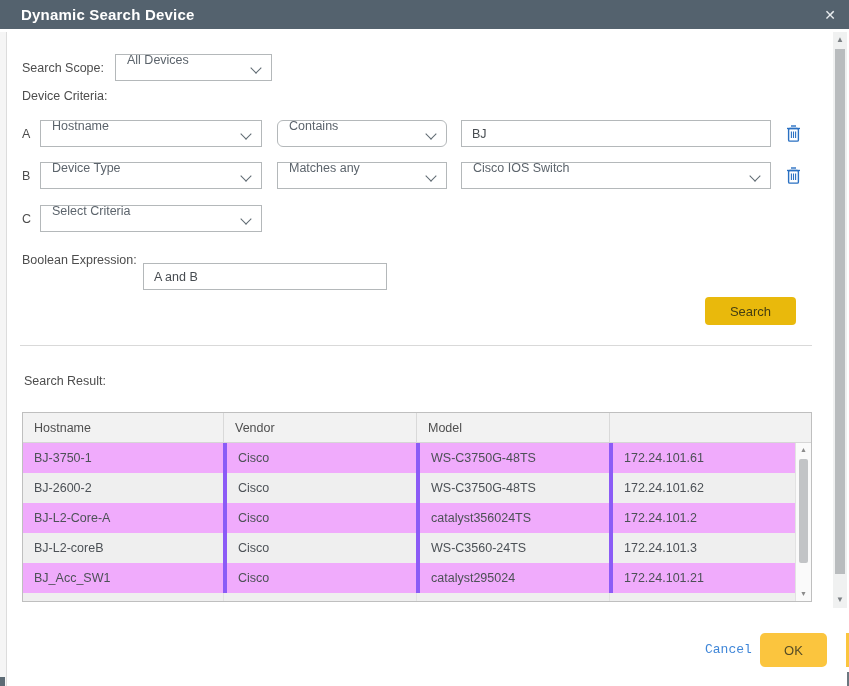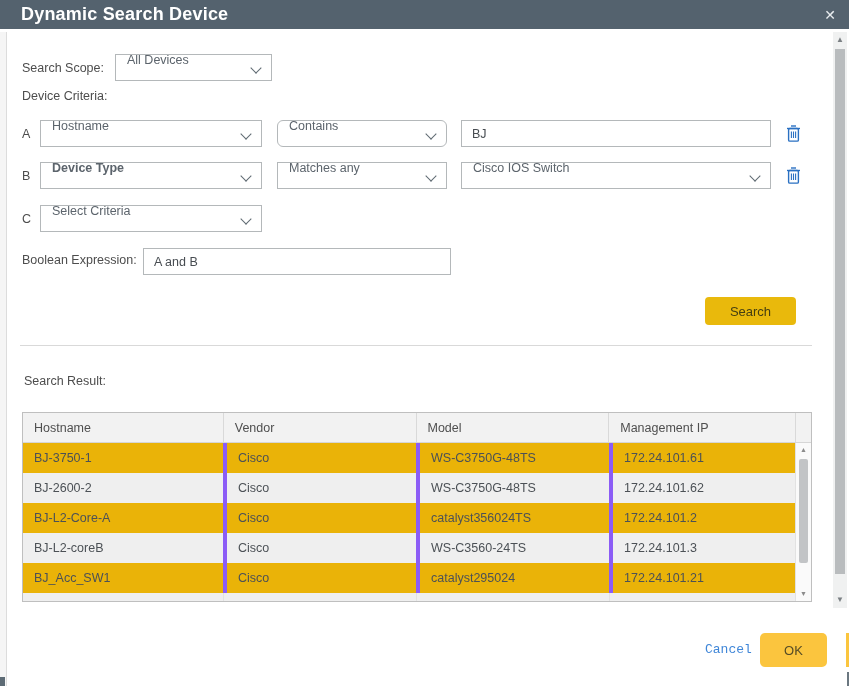--- a/index.html
+++ b/index.html
@@ -4,21 +4,21 @@
 <style>
   html,body{margin:0;padding:0;}
   body{width:849px;height:686px;font-family:"Liberation Sans",sans-serif;}
   .screen{position:relative;width:849px;height:686px;background:#ffffff;overflow:hidden;}
 
   
   .artifact{position:absolute;}
 
   
   .hdr{position:absolute;left:0;top:3;right:0;height:29px;background:#54626e;display:flex;align-items:center;}
-  .hdr-title{margin-left:21px;color:#ffffff;font-size:18px;font-weight:600;letter-spacing:.2px;}
+  .hdr-title{margin-left:21px;color:#ffffff;font-size:15px;font-weight:600;letter-spacing:.2px;}
   .hdr-close{position:absolute;right:13px;top:0;height:29px;display:flex;align-items:center;color:#e9edf0;font-size:14px;cursor:pointer;}
 
   .lbl{position:absolute;color:#4d4d4d;font-size:12.5px;white-space:nowrap;}
 
   
   .sel{position:absolute;height:27px;background:#fff;border:1px solid #b4b8ba;box-sizing:border-box;
        display:flex;align-items:center;padding:0 26px 15px 11px;color:#5c646c;font-size:12.5px;cursor:pointer;}
   .sel .chev{position:absolute;right:11px;top:9px;width:7px;height:7px;border-left:1.6px solid #5f6a72;border-bottom:1.6px solid #5f6a72;transform:rotate(-45deg);}
   .txt{position:absolute;height:27px;background:#fff;border:1px solid #b4b8ba;box-sizing:border-box;
        display:flex;align-items:center;padding:0 10px;color:#474c51;font-size:12.5px;}
@@ -29,21 +29,21 @@
 
   .btn-search{position:absolute;left:705px;top:297px;width:91px;height:28px;background:#e9b90c;border:none;border-radius:4px;
        color:#453f12;font-size:13px;cursor:pointer;font-family:"Liberation Sans",sans-serif;}
   .divider{position:absolute;left:20px;top:345px;width:792px;height:1px;background:#d9d9d9;}
 
   
   .table{position:absolute;left:22px;top:412px;width:790px;height:190px;border:1px solid #bfbfbf;box-sizing:border-box;background:#fff;overflow:hidden;font-size:12.5px;}
   .thead{display:flex;height:30px;background:#f2f2f2;border-bottom:1px solid #d6d6d6;box-sizing:border-box;}
   .thcell{display:flex;align-items:center;padding-left:11px;box-sizing:border-box;color:#4f4f4f;border-left:1px solid #d9d9d9;}
   .thcell:first-child{border-left:none;}
-  .trow{display:flex;height:30px;background:#eab308;}
+  .trow{display:flex;height:30px;background:#f0abfc;}
   .trow.alt{background:#efefef;}
   .tcell{display:flex;align-items:center;padding-left:11px;box-sizing:border-box;color:#4c5156;border-left:4px solid #8b5cf6;overflow:hidden;white-space:nowrap;}
   .tcell:first-child{border-left:none;}
   .col0{width:200px;}.col1{width:193px;}.col2{width:193px;}.col3{width:187px;}.col4{width:16px;padding:0;}
   .partialrow{display:flex;height:8px;background:#efefef;}
   .pcell{box-sizing:border-box;border-left:1px solid #e2e2e2;height:8px;}
   .pcell:first-child{border-left:none;}
 
   
   .tscroll{position:absolute;right:0;top:30px;width:16px;bottom:0;background:#fafafa;border-left:1px solid #e2e2e2;box-sizing:border-box;}
@@ -104,21 +104,21 @@
       <g fill="none" stroke="#2a70c2" stroke-width="1.4">
         <path d="M6 2 h5"></path>
         <path d="M2 4.5 h13"></path>
         <rect x="3.6" y="4.5" width="9.8" height="12.6" rx="1.2"></rect>
         <path d="M6.4 7.5 v6.5 M8.5 7.5 v6.5 M10.6 7.5 v6.5" stroke-width="1.1"></path>
       </g>
     </svg>
   </div>
 
   <div class="rowletter" style="left:22px;top:169px;">B</div>
-  <div class="sel" style="left:40px;top:162px;width:222px;font-weight:bold;">
+  <div class="sel" style="left:40px;top:162px;width:222px;">
     <span>Device Type</span>
     <span class="chev"></span>
   </div>
   <div class="sel" style="left:277px;top:162px;width:170px;">
     <span>Matches any</span>
     <span class="chev"></span>
   </div>
   <div class="sel" style="left:461px;top:162px;width:310px;">
     <span>Cisco IOS Switch</span>
     <span class="chev"></span>
@@ -134,35 +134,34 @@
     </svg>
   </div>
 
   <div class="rowletter" style="left:22px;top:212px;">C</div>
   <div class="sel" style="left:40px;top:205px;width:222px;">
     <span>Select Criteria</span>
     <span class="chev"></span>
   </div>
 
   <div class="lbl" style="left:22px;top:253px;text-align:right;">Boolean Expression:</div>
-  <div class="txt" style="left:143px;top:248px;width:308px;">
+  <div class="txt" style="left:143px;top:263px;width:244px;">
     <span>A and B</span>
   </div>
 
   <button class="btn-search">Search</button>
   <div class="divider"></div>
 
   <div class="lbl" style="left:24px;top:374px;">Search Result:</div>
 
   <div class="table">
     <div class="thead">
       <div class="thcell col0">Hostname</div>
       <div class="thcell col1">Vendor</div>
       <div class="thcell col2">Model</div>
-      <div class="thcell col3">Management IP</div>
       <div class="thcell col4"></div>
     </div>
     <div class="tbody">
         <div class="trow">
           <div class="tcell col0">BJ-3750-1</div>
           <div class="tcell col1">Cisco</div>
           <div class="tcell col2">WS-C3750G-48TS</div>
           <div class="tcell col3">172.24.101.61</div>
         </div>
         <div class="trow alt">

